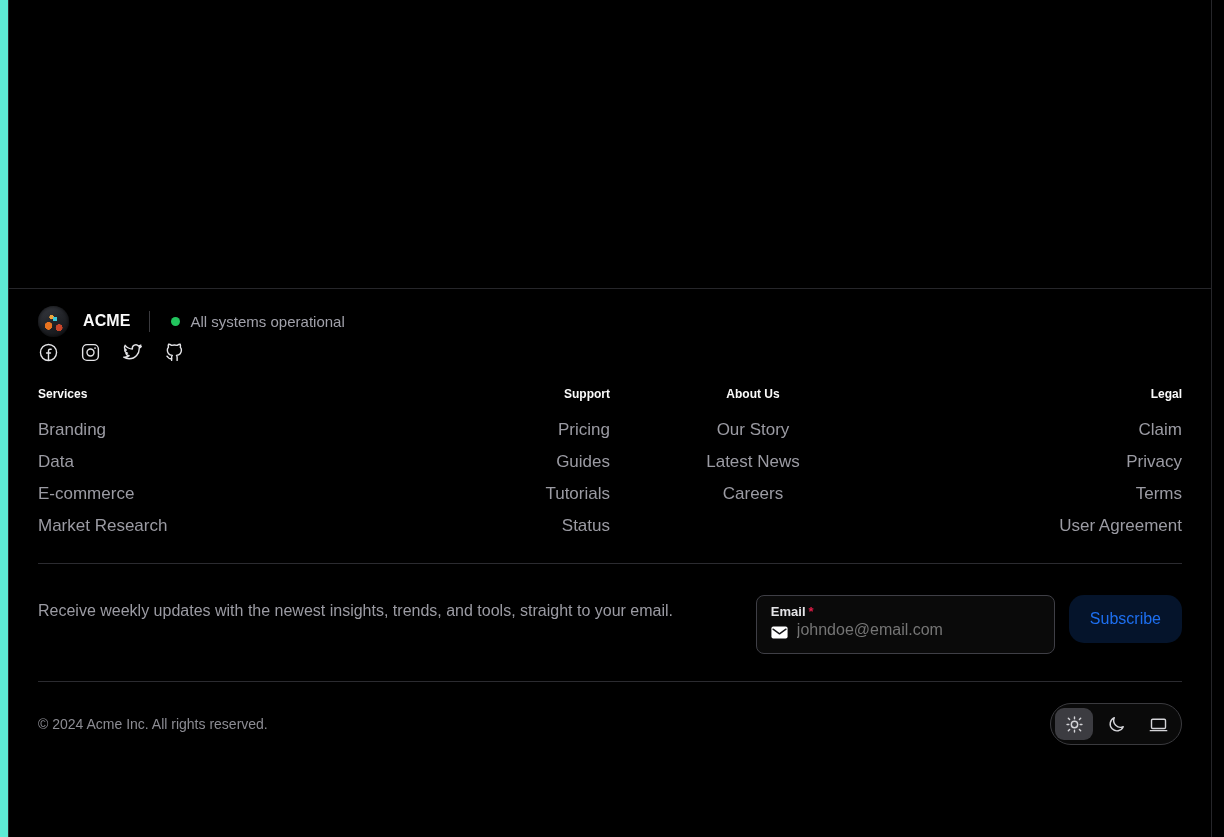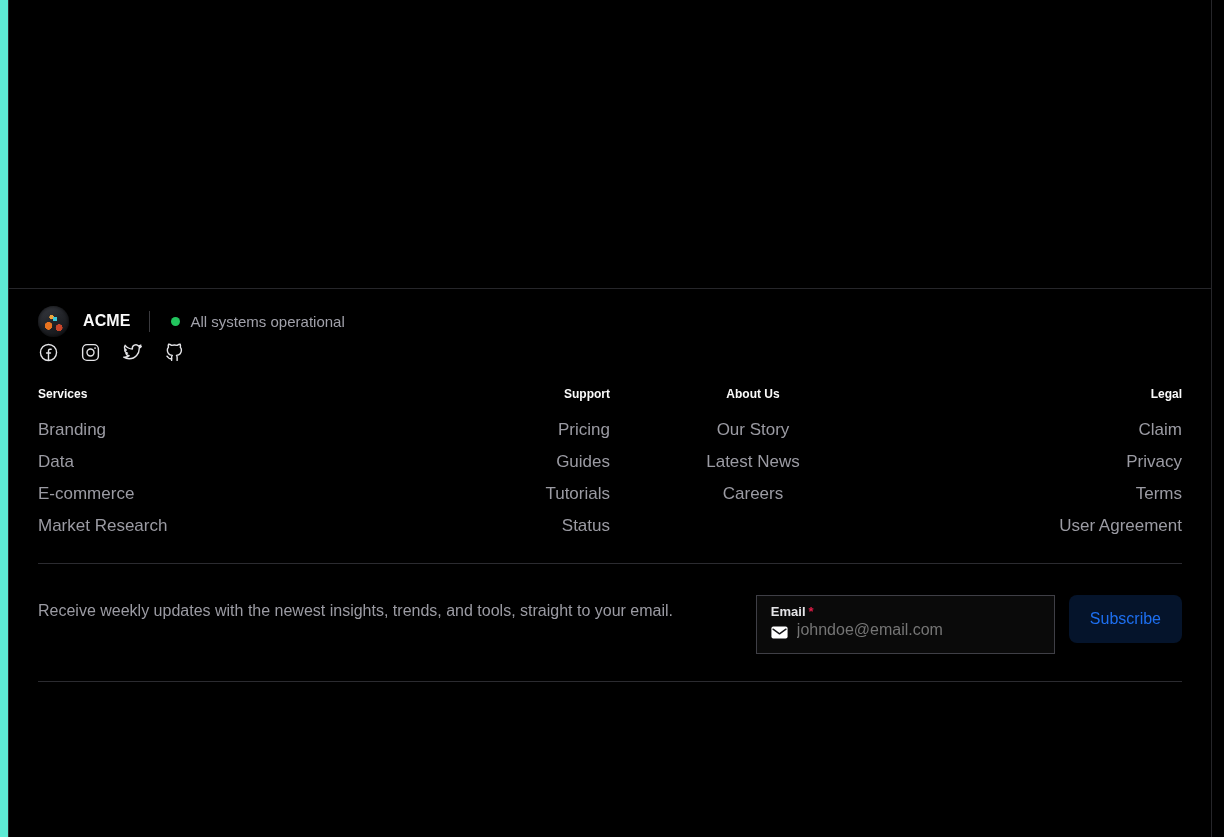--- a/index.html
+++ b/index.html
@@ -175,21 +175,21 @@
   .news-right {
     display: flex;
     align-items: flex-start;
     gap: 14px;
     padding-top: 4px;
   }
   .email-box {
     width: 299px;
     height: 59px;
     border: 1px solid #3f3f46;
-    border-radius: 0;
+    border-radius: 8px;
     background: #0a0a0a;
     padding: 8px 14px 0 14px;
     cursor: text;
   }
   .email-label {
     font-size: 13px;
     color: #e4e4e7;
     font-weight: 600;
     display: flex;
     align-items: center;
@@ -214,21 +214,21 @@
     background: transparent;
     outline: none;
     width: 230px;
     font-family: "Liberation Sans", sans-serif;
     padding: 0;
   }
   .subscribe-btn {
     height: 48px;
     padding: 12px 21px;
     border: none;
-    border-radius: 8px;
+    border-radius: 15px;
     background: #05142b;
     color: #1d6ff0;
     font-size: 16px;
     font-family: "Liberation Sans", sans-serif;
     cursor: pointer;
   }
 
   
   .bottom-bar {
     display: flex;
@@ -366,15 +366,38 @@
             </svg>
             <input class="email-value" type="text" placeholder="johndoe@email.com" style="">
           </div>
         </div>
         <button class="subscribe-btn">Subscribe</button>
       </div>
     </div>
 
     <div class="divider"></div>
 
+    <div class="bottom-bar">
+      <div class="copyright">© 2024 Acme Inc. All rights reserved.</div>
+
+      <div class="theme-toggle">
+        <button class="theme-btn active">
+          <svg width="19" height="19" viewBox="0 0 24 24" fill="none" stroke="currentColor" stroke-width="1.8" stroke-linecap="round">
+            <circle cx="12" cy="12" r="4"></circle>
+            <path d="M12 2.6v2.2M12 19.2v2.2M4.2 4.2l1.6 1.6M18.2 18.2l1.6 1.6M2.6 12h2.2M19.2 12h2.2M4.2 19.8l1.6-1.6M18.2 5.8l1.6-1.6"></path>
+          </svg>
+        </button>
+        <button class="theme-btn">
+          <svg width="19" height="19" viewBox="0 0 24 24" fill="none" stroke="currentColor" stroke-width="1.8" stroke-linecap="round" stroke-linejoin="round">
+            <path d="M20.5 14.8A8.6 8.6 0 0 1 9.2 3.5a8.6 8.6 0 1 0 11.3 11.3z"></path>
+          </svg>
+        </button>
+        <button class="theme-btn">
+          <svg width="21" height="21" viewBox="0 0 24 24" fill="none" stroke="currentColor" stroke-width="1.6" stroke-linecap="round" stroke-linejoin="round">
+            <rect x="4" y="6" width="16" height="10.5" rx="1.4"></rect>
+            <path d="M2.6 19h18.8"></path>
+          </svg>
+        </button>
+      </div>
+    </div>
 
   </div>
 </div>
 
 </body></html>

